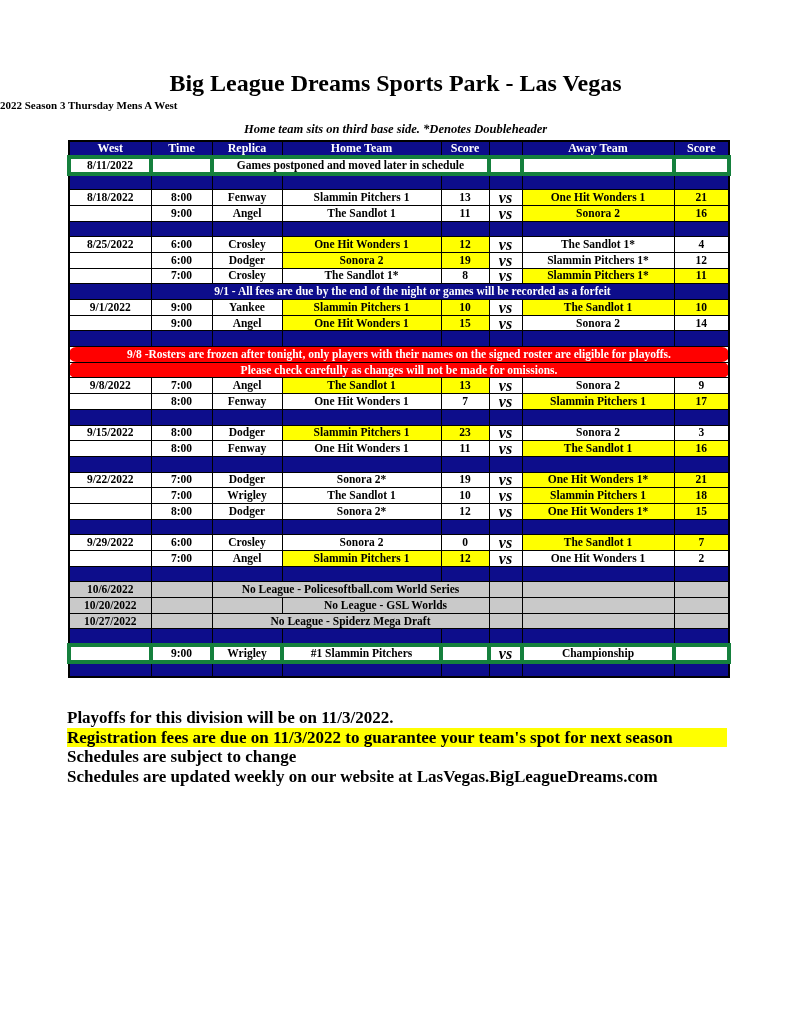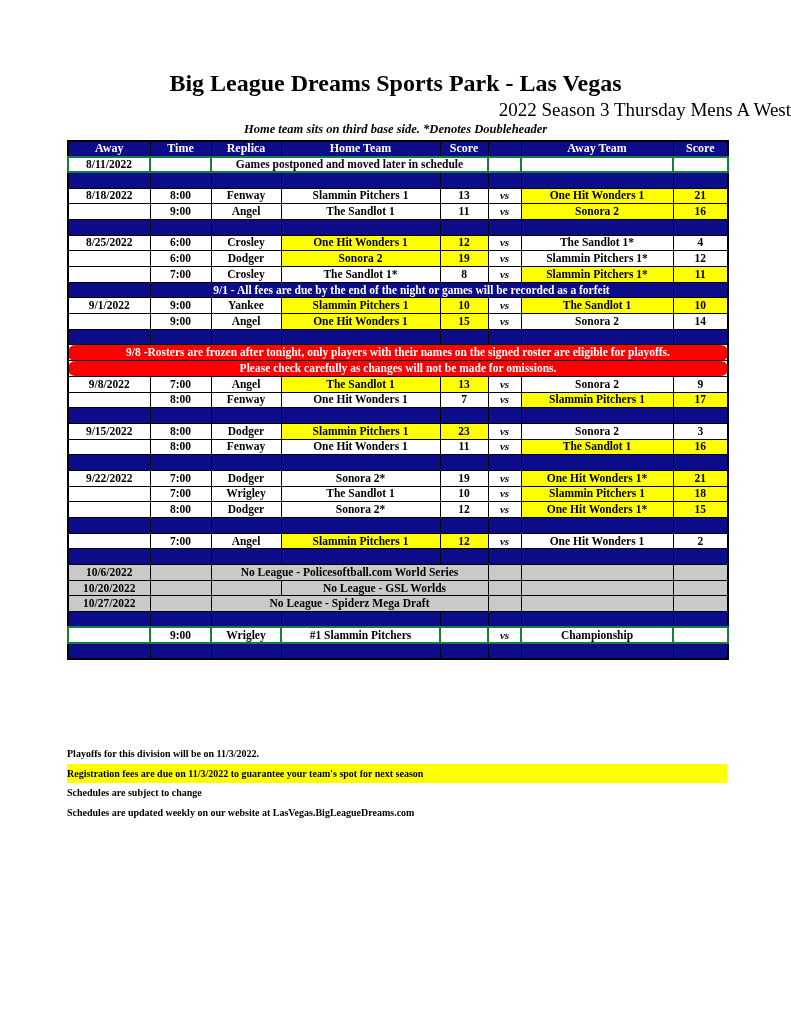--- a/index.html
+++ b/index.html
@@ -12,21 +12,21 @@
     font-family:"Liberation Serif","DejaVu Serif",serif;
     color:var(--ink);
   }
   .page{width:791px;height:1024px;position:relative;}
   .title{
     position:absolute;top:70px;left:0;width:100%;
     text-align:center;font-size:24px;font-weight:bold;letter-spacing:0px;
   }
   .subtitle{
     position:absolute;top:99px;left:0;width:100%;
-    text-align:right;font-size:19px;font-weight:normal;
+    text-align:left;font-size:11px;font-weight:bold;
   }
   .note{
     position:absolute;top:122px;left:0;width:100%;
     text-align:center;font-size:12.5px;font-weight:bold;font-style:italic;
   }
   table.sched{
     position:absolute;top:140px;left:67px;width:660px;
     border-collapse:collapse;table-layout:fixed;
     border:2px solid #000;
     font-size:11.5px;font-weight:bold;
@@ -37,25 +37,25 @@
     padding:0 1px;
     text-align:center;vertical-align:middle;
     overflow:hidden;white-space:nowrap;
   }
   table.sched th{background:var(--navy);color:#fff;font-size:12px;}
   td.w{background:#ffffff;}
   td.y{background:var(--yellow);}
   td.n{background:var(--navy);color:#ffffff;}
   td.r{background:var(--red);color:#ffffff;border-radius:7px;}
   td.g{background:var(--gray);}
-  td.vs{font-style:italic;font-size:11px;}
-  tr.thick td{border:2px solid #15803d;}
+  td.vs{font-style:italic;font-size:16px;}
+  tr.thick td{border:4px solid #15803d;}
   .footer{
     position:absolute;left:67px;top:708px;width:660px;
-    font-size:10px;font-weight:bold;margin-top:36px;
+    font-size:17px;font-weight:bold;
   }
   .footer .fline{display:block;line-height:19.5px;padding:0;}
   .footer .fline.hl{background:var(--yellow);}
 </style>
 </head>
 <body>
 
 <div class="page">
   <div class="title">Big League Dreams Sports Park - Las Vegas</div>
   <div class="subtitle">2022 Season 3 Thursday Mens A West</div>
@@ -67,21 +67,21 @@
         <col style="width: 61px;">
         <col style="width: 70px;">
         <col style="width: 159px;">
         <col style="width: 48px;">
         <col style="width: 33px;">
         <col style="width: 152px;">
         <col style="width: 55px;">
       </colgroup>
     <thead>
       <tr id="head-row">
-          <th>Away</th>
+          <th>West</th>
           <th>Time</th>
           <th>Replica</th>
           <th>Home Team</th>
           <th>Score</th>
           <th></th>
           <th>Away Team</th>
           <th>Score</th>
         </tr>
     </thead>
     <tbody id="body-rows">
@@ -296,20 +296,30 @@
         </tr>
         <tr>
           <td class="n"></td>
           <td class="n"></td>
           <td class="n"></td>
           <td class="n"></td>
           <td class="n"></td>
           <td class="n"></td>
           <td class="n"></td>
           <td class="n"></td>
+        </tr>
+        <tr>
+          <td class="w">9/29/2022</td>
+          <td class="w">6:00</td>
+          <td class="w">Crosley</td>
+          <td class="w">Sonora 2</td>
+          <td class="w">0</td>
+          <td class="w vs">vs</td>
+          <td class="y">The Sandlot 1</td>
+          <td class="y">7</td>
         </tr>
         <tr>
           <td class="w"></td>
           <td class="w">7:00</td>
           <td class="w">Angel</td>
           <td class="y">Slammin Pitchers 1</td>
           <td class="y">12</td>
           <td class="w vs">vs</td>
           <td class="w">One Hit Wonders 1</td>
           <td class="w">2</td>

